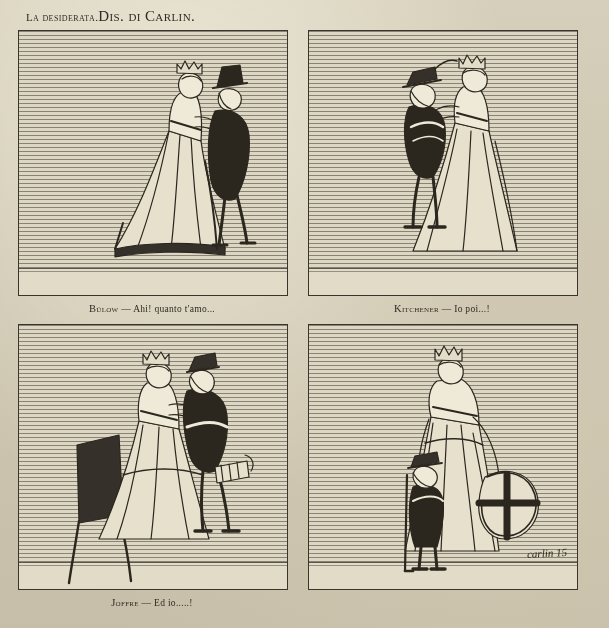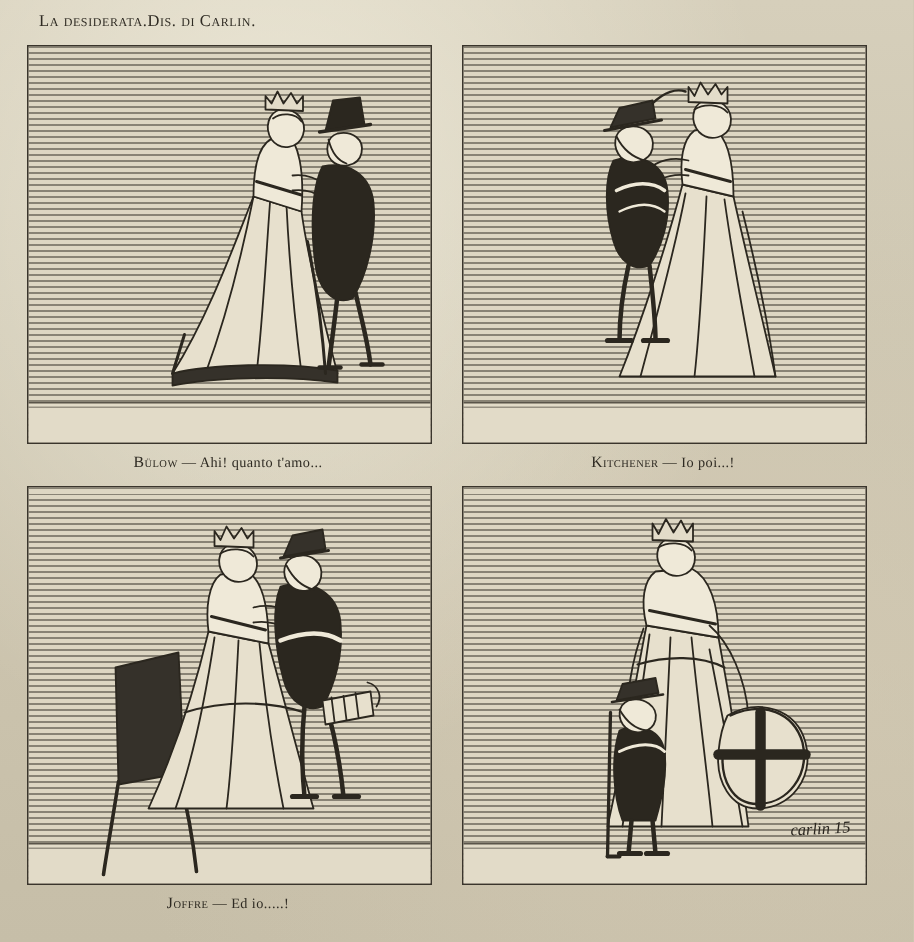--- a/index.html
+++ b/index.html
@@ -50,21 +50,21 @@
     align-items: baseline;
     font-size: 10px;
     letter-spacing: 0.4px;
     color: #2f2b23;
   }
   .smallcaps {
     font-variant: small-caps;
     font-size: 11px;
   }
   .hdr-right {
-    font-size: 11px;
+    font-size: 15px;
   }
 
   .grid {
     position: absolute;
     top: 30px;
     left: 18px;
     width: 576px;
     display: flex;
     flex-wrap: wrap;
     gap: 10px 22px;

